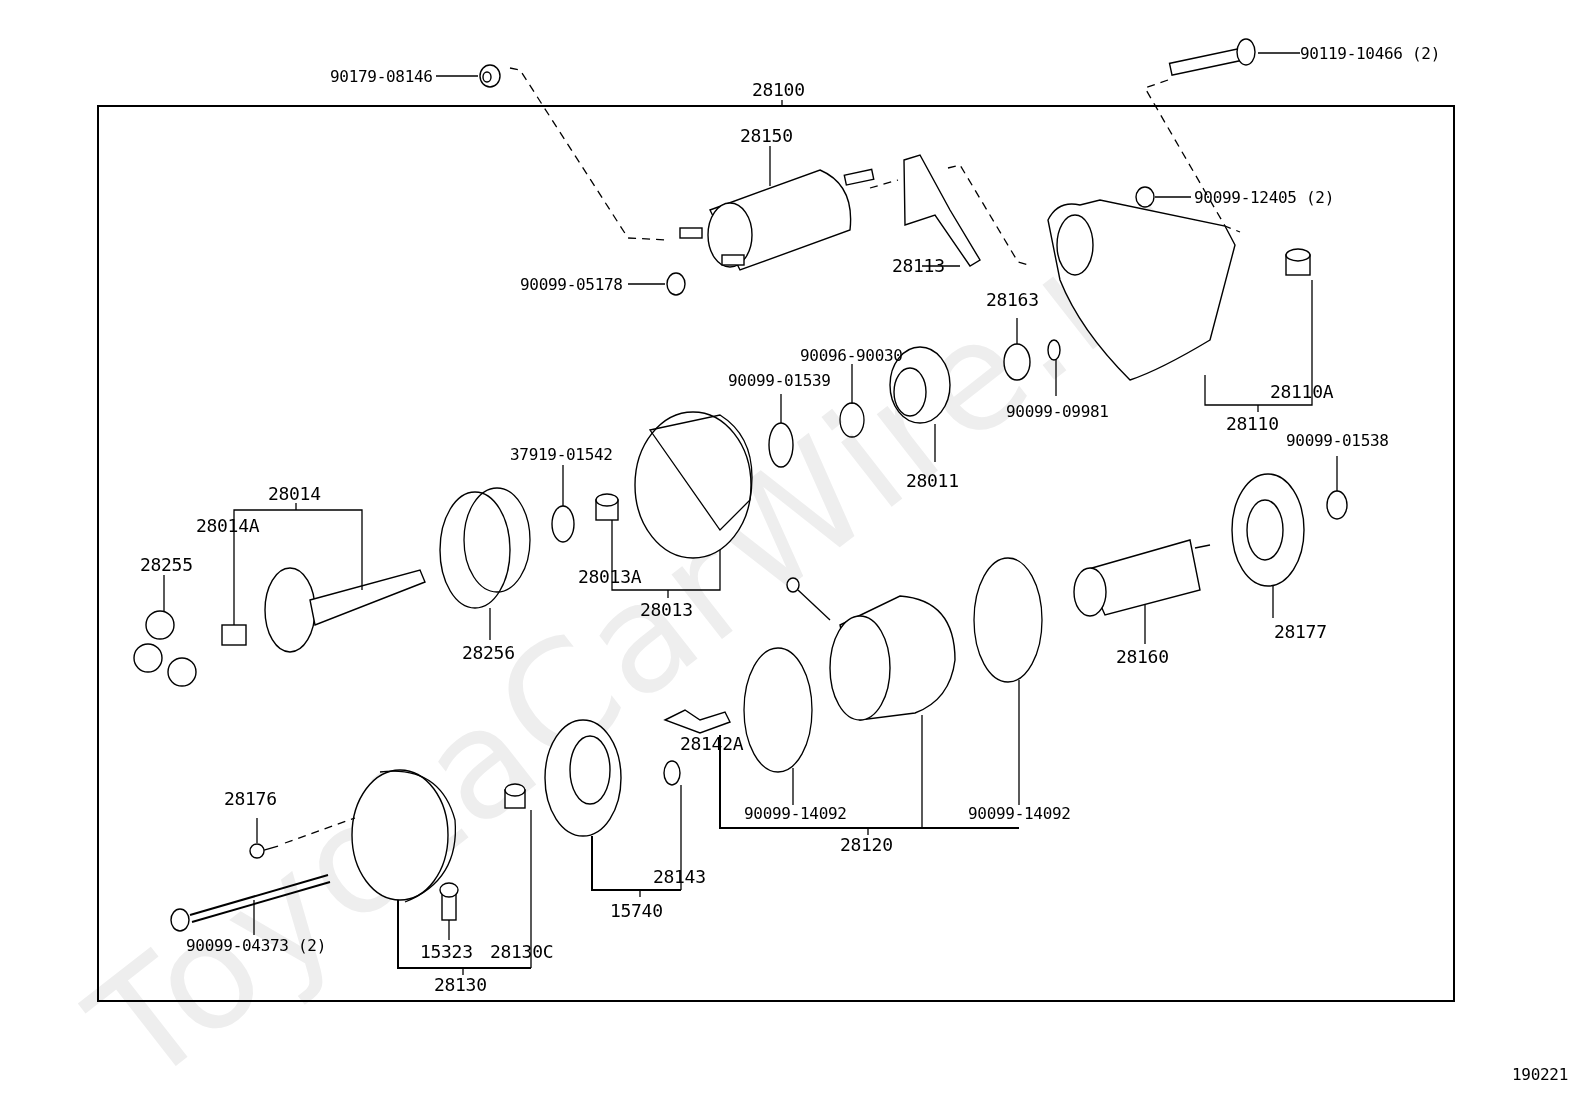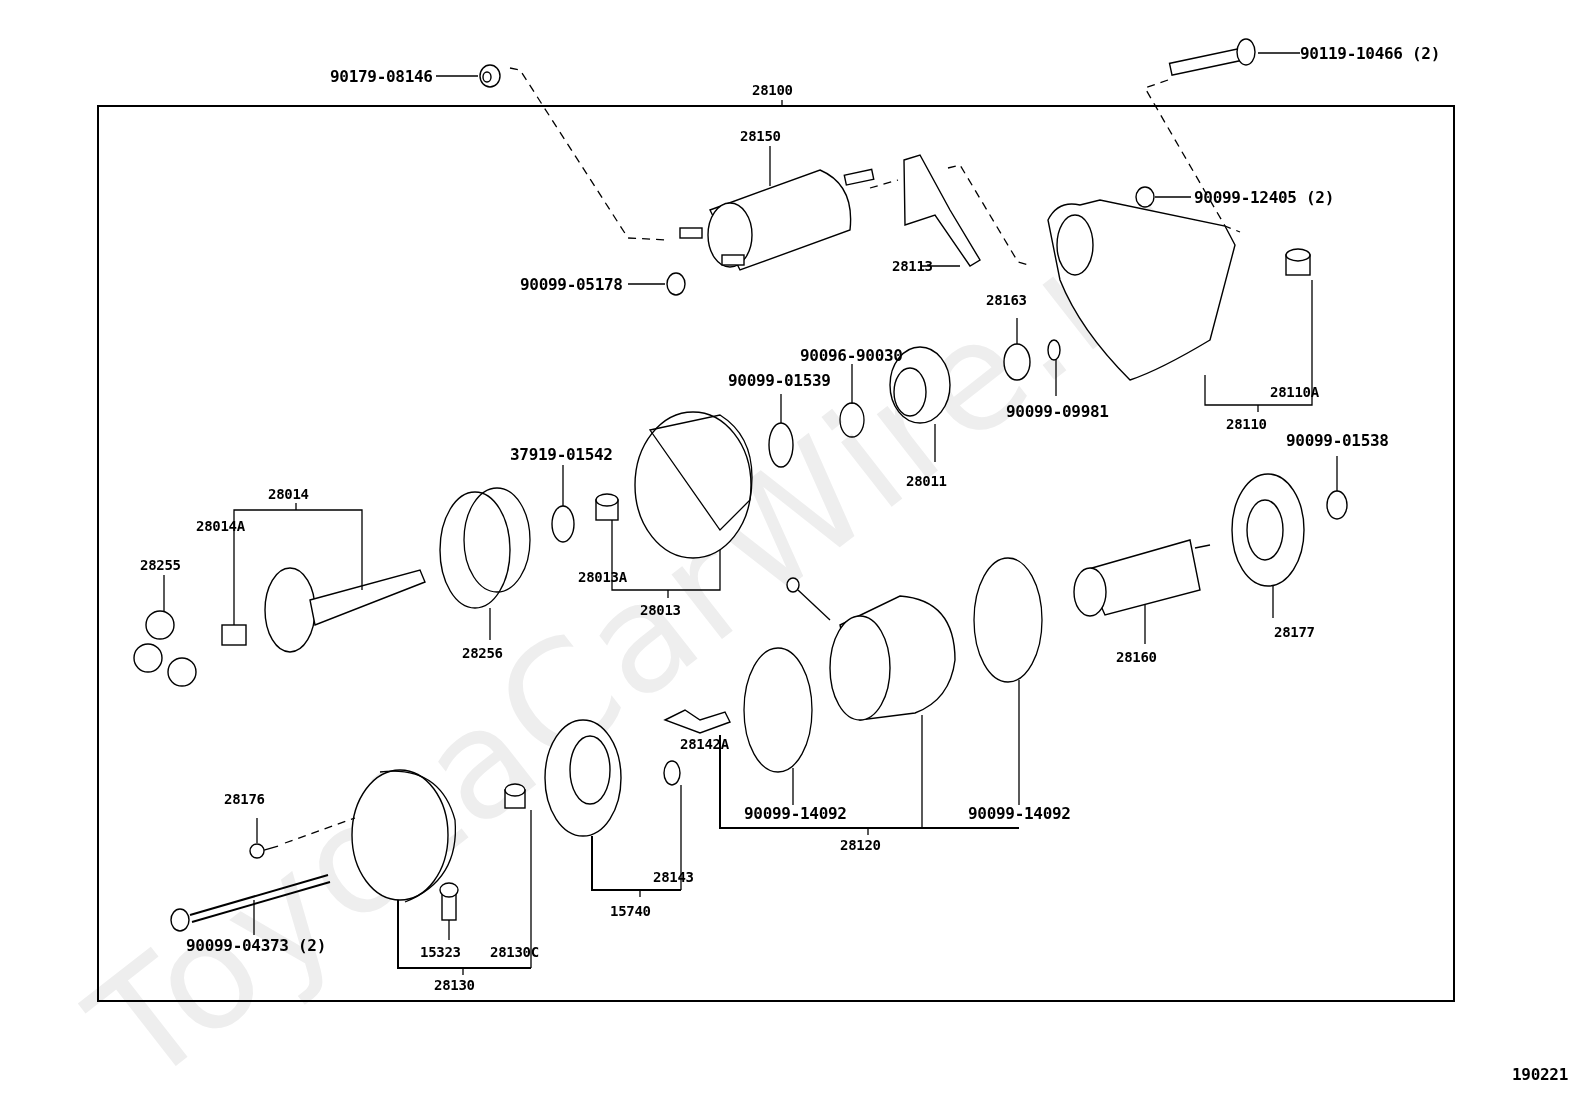--- a/index.html
+++ b/index.html
@@ -1,20 +1,20 @@
 <!DOCTYPE html>
 <html><head>
 <meta charset="utf-8">
 <style>
   html, body { margin:0; padding:0; background:#ffffff; }
   body { width:1592px; height:1099px; position:relative; overflow:hidden;
          font-family:"DejaVu Sans Mono","Liberation Mono",monospace; color:#000; }
   #diagram { position:absolute; left:0; top:0; width:1592px; height:1099px; }
-  .lbl { position:absolute; font-size:16px; line-height:18px; white-space:nowrap; letter-spacing:-0.3px;font-weight:bold; }
-  .lbl.big { font-size:14px; line-height:20px; }
+  .lbl { position:absolute; font-size:16px; line-height:18px; white-space:nowrap; letter-spacing:-0.3px; }
+  .lbl.big { font-size:18px; line-height:20px; }
   .watermark { position:absolute; left:60px; top:420px; font-family:"DejaVu Sans","Liberation Sans",sans-serif;
                font-size:150px; color:#eeeeee; transform:rotate(-38deg); transform-origin:left top;
                white-space:nowrap; letter-spacing:4px; pointer-events:none; top:980px; }
   svg .ln { stroke:#000; stroke-width:1.3; fill:none; }
   svg .thk { stroke:#000; stroke-width:2; fill:none; }
   svg .dash { stroke:#000; stroke-width:1.3; fill:none; stroke-dasharray:8 6; }
   svg .part { stroke:#000; stroke-width:1.4; fill:#fff; }
 </style>
 </head>
 <body>

